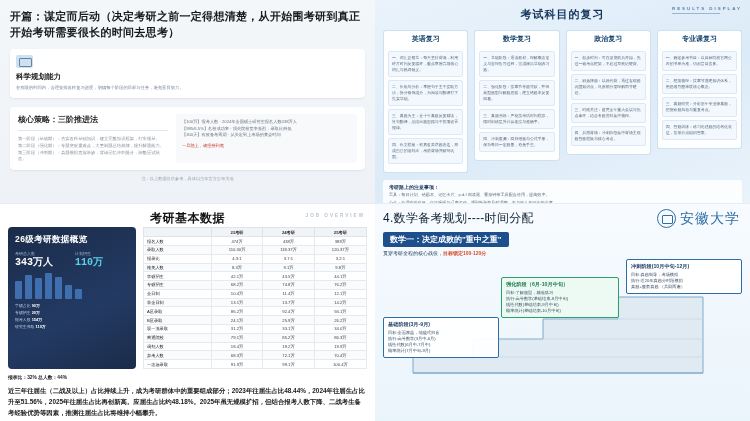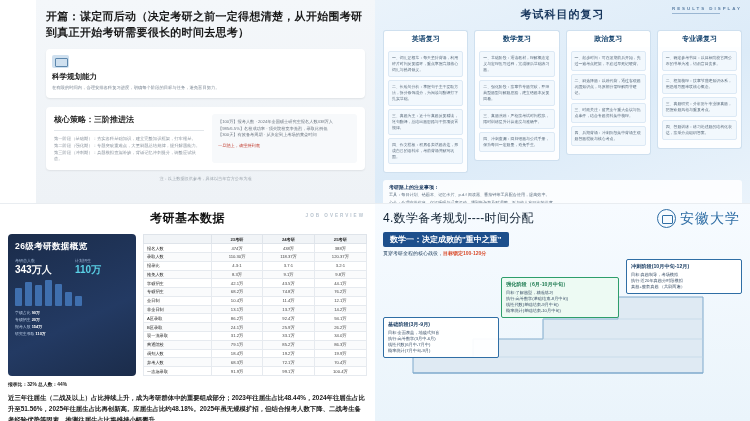--- a/index.html
+++ b/index.html
@@ -1,21 +1,21 @@
 <!DOCTYPE html>
 <html><head>
 <meta charset="utf-8">
 <style>
   html,body{margin:0;padding:0;}
   body{width:750px;height:421px;background:#ffffff;font-family:"Liberation Sans",sans-serif;overflow:hidden;}
   .page{position:relative;width:750px;height:421px;display:grid;grid-template-columns:375px 375px;grid-template-rows:203px 218px;}
   .quad{position:relative;overflow:hidden;}
 
   
-  #q1{background:linear-gradient(180deg,#f4f7fa 0%,#eef2f6 100%);padding:8px 10px 0 10px;box-sizing:border-box;margin-left:36px;}
+  #q1{background:linear-gradient(180deg,#f4f7fa 0%,#eef2f6 100%);padding:8px 10px 0 10px;box-sizing:border-box;}
   #q1 .hdr{font-size:11px;font-weight:bold;color:#1a1a1a;line-height:16px;letter-spacing:.3px;}
   #q1 .cards{display:flex;gap:7px;margin-top:9px;}
   #q1 .card{flex:1;background:#fff;border-radius:4px;padding:6px 6px 7px 6px;box-shadow:0 1px 2px rgba(0,0,0,.08);}
   #q1 .cicon{width:17px;height:13px;background:#cfe0ef;border-radius:2px;position:relative;margin-bottom:4px;}
   #q1 .cicon:after{content:"";position:absolute;left:3px;top:3px;width:11px;height:7px;border:1.4px solid #5c87ad;border-radius:1px;}
   #q1 .ctitle{font-size:7.5px;font-weight:bold;color:#222;margin-bottom:3px;}
   #q1 .ctext{font-size:4.3px;color:#7b8794;line-height:6.4px;}
   #q1 .strategy{margin-top:9px;background:#fff;border-radius:4px;padding:7px 8px;box-shadow:0 1px 2px rgba(0,0,0,.07);display:flex;gap:8px;}
   #q1 .stleft{width:150px;}
   #q1 .stt{font-size:8px;font-weight:bold;color:#1f1f1f;}
@@ -38,25 +38,25 @@
   #q2 .chunk{background:#f2f8fd;border:1px solid #dce9f5;border-radius:2px;padding:3px 3px;margin-bottom:3px;}
   #q2 .chunk p{margin:0;font-size:3.9px;line-height:6px;color:#5a6b7c;}
   #q2 .notes{margin-top:7px;background:rgba(255,255,255,.85);border-radius:3px;padding:4px 6px;}
   #q2 .notes .nt{font-size:5px;font-weight:bold;color:#16355c;margin-bottom:2px;}
   #q2 .notes p{margin:0 0 2px 0;font-size:4.1px;color:#607283;line-height:6px;}
 
   
   #q3{background:#ffffff;padding:6px 8px 0 8px;box-sizing:border-box;border-top:1px solid #e9edf1;}
   #q3 .ttl{text-align:center;font-size:12px;font-weight:bold;color:#111;letter-spacing:.5px;}
   #q3 .wm{position:absolute;right:10px;top:9px;font-size:4.6px;letter-spacing:2px;color:#b9c4cf;font-weight:bold;}
-  #q3 .row{display:flex;gap:7px;margin-top:7px;justify-content:flex-end;}
+  #q3 .row{display:flex;gap:7px;justify-content:flex-end;}
   #q3 .panel{width:128px;background:linear-gradient(155deg,#1b2c4a 0%,#233a63 60%,#1b2c4a 100%);border-radius:4px;padding:7px 7px 6px 7px;box-sizing:border-box;color:#fff;}
   #q3 .panel h4{margin:0 0 5px 0;font-size:8.5px;font-weight:bold;letter-spacing:.4px;}
   #q3 .kv{display:flex;gap:6px;}
-  #q3 .kvbox{flex:1;}
+  #q3 .kvbox{flex:1;font-family:Liberation Mono, monospace;}
   #q3 .kl{font-size:4px;color:#9fb5d4;}
   #q3 .kvv{font-size:10px;font-weight:bold;color:#ffffff;line-height:13px;}
   #q3 .kvv.cyan{color:#5ad1e6;}
   #q3 .bars{margin-top:4px;display:flex;align-items:flex-end;gap:3px;height:26px;}
   #q3 .bar{width:7px;background:#3f6fae;border-radius:1px;}
   #q3 .minis{margin-top:4px;display:flex;flex-direction:column;gap:2px;}
   #q3 .mini{font-size:3.9px;color:#b9cbe4;}
   #q3 .mini b{color:#fff;}
   #q3 .tblwrap{flex:1;}
   #q3 table{width:100%;border-collapse:collapse;font-size:4.2px;}

